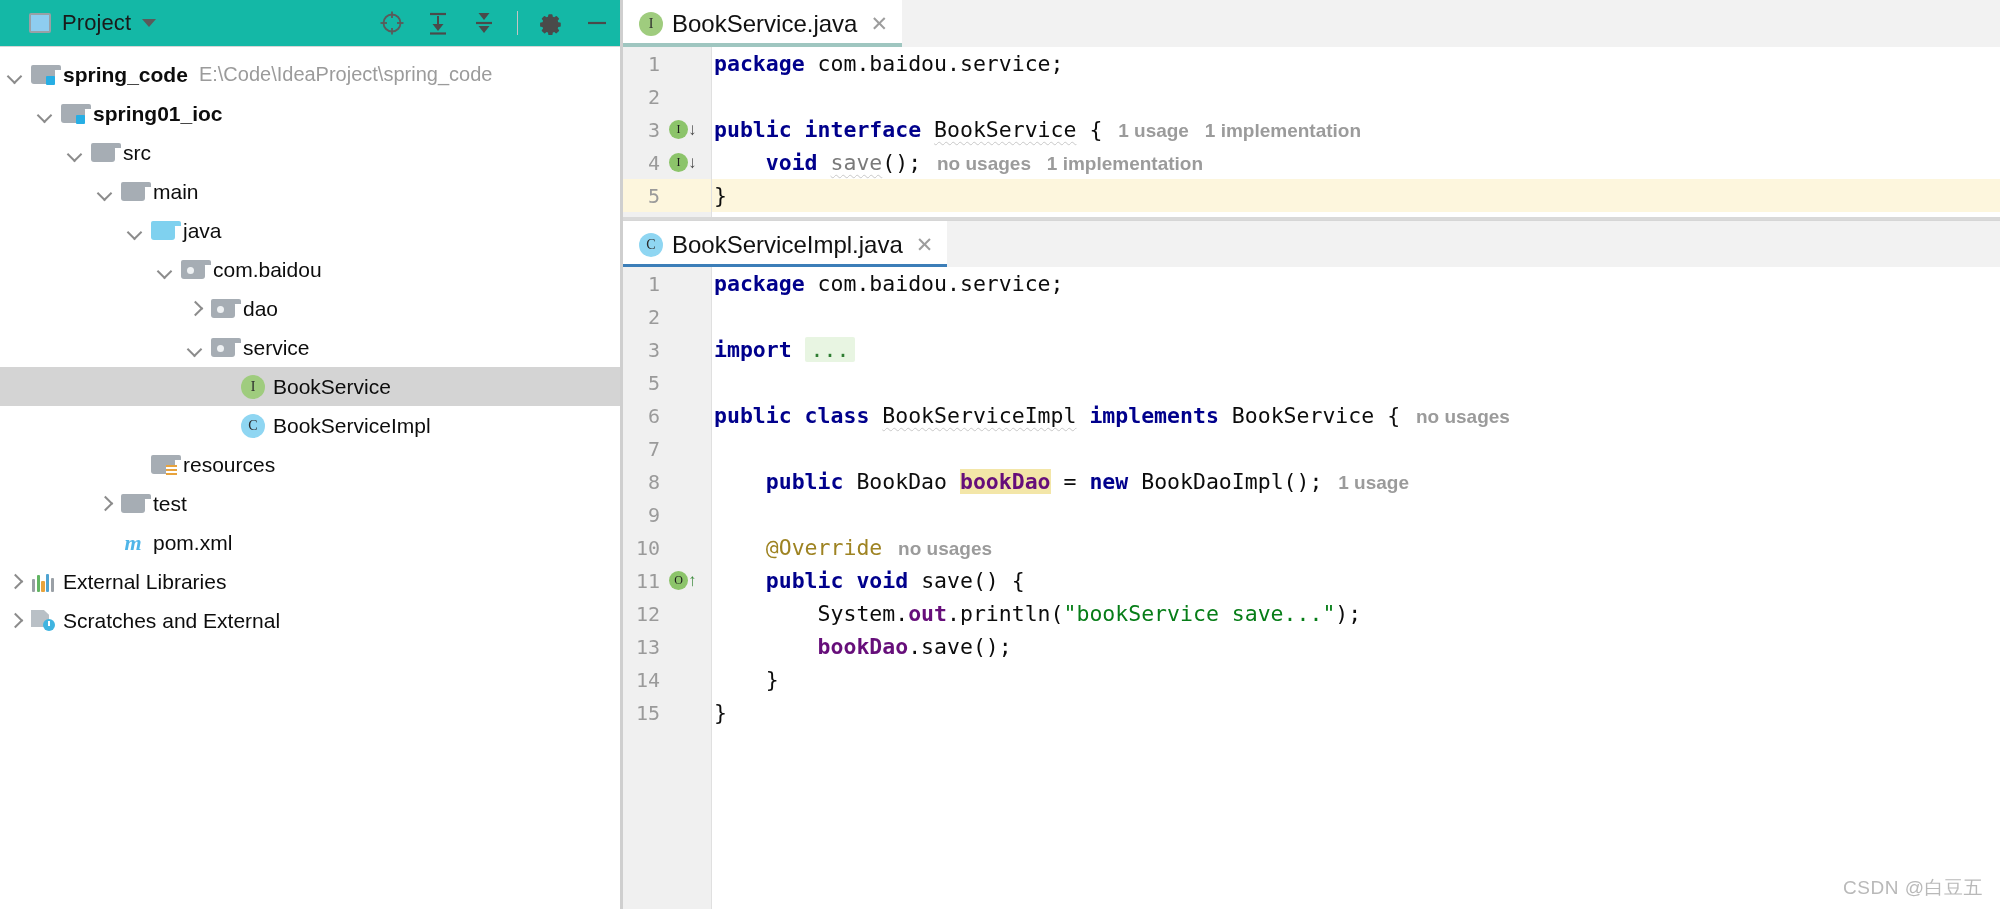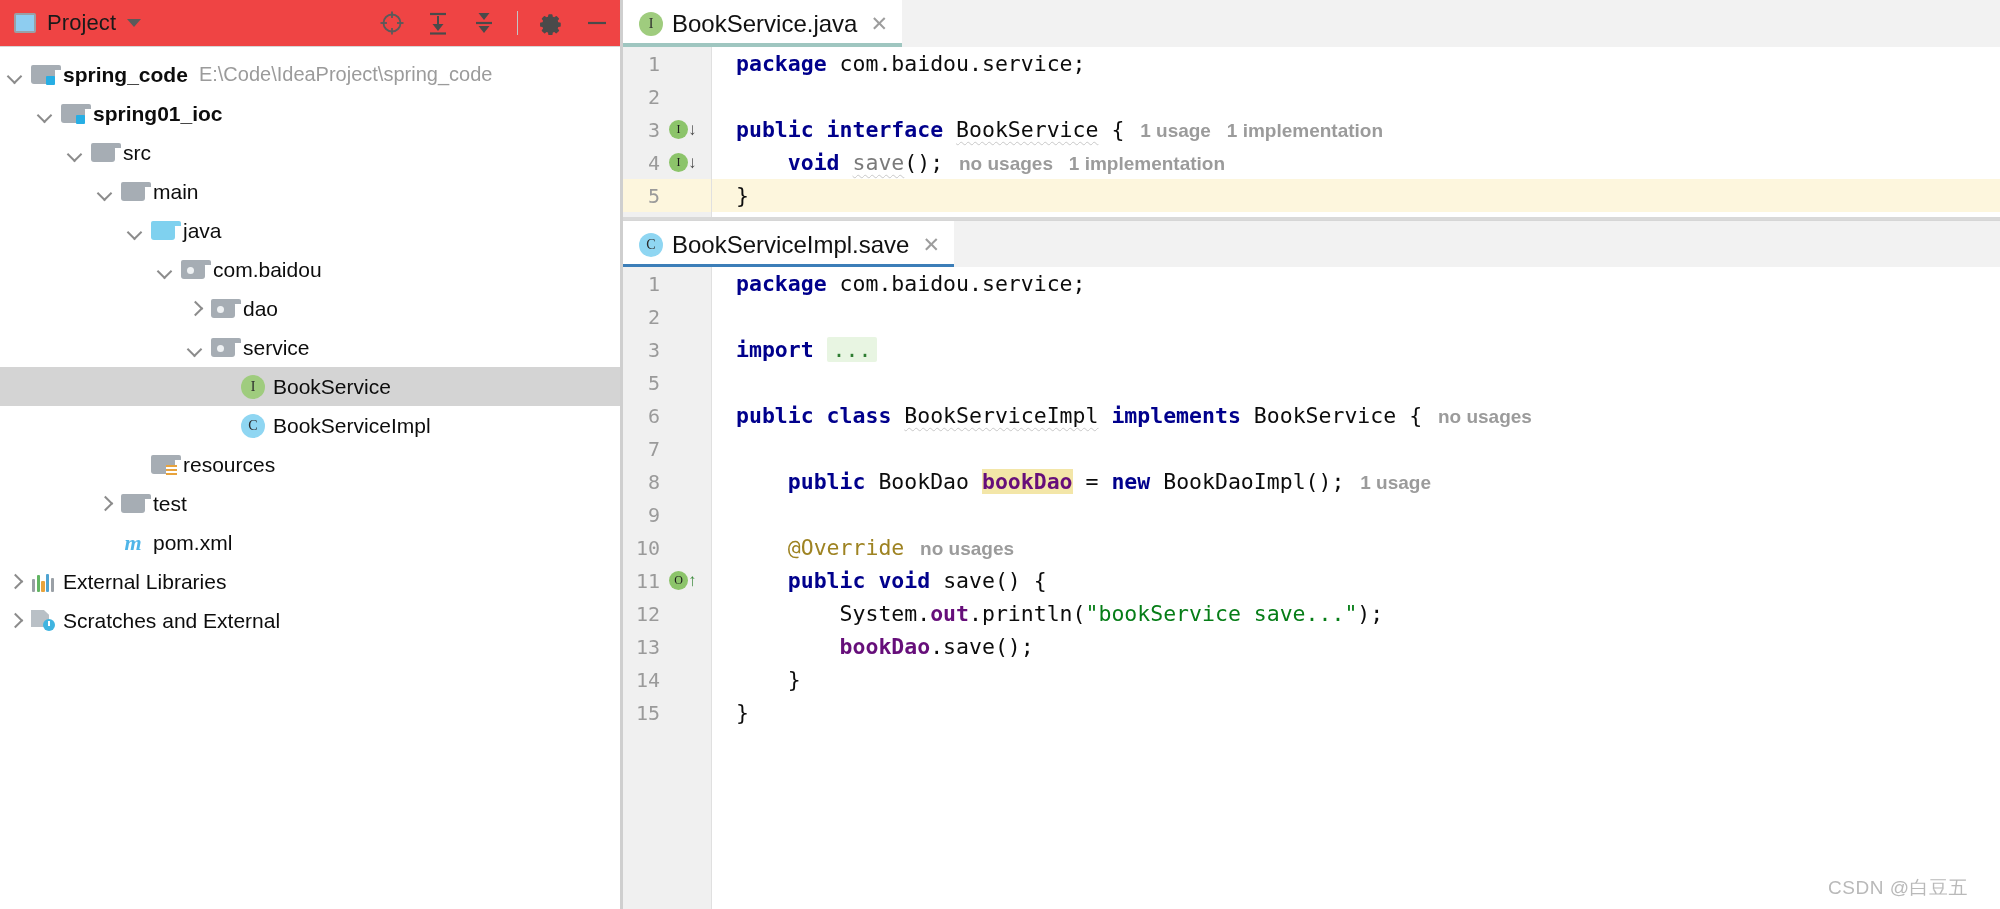--- a/index.html
+++ b/index.html
@@ -11,23 +11,23 @@
   }
   #app{position:relative;width:2000px;height:909px;display:flex;}
 
   
   #project-panel{
     width:620px;height:909px;background:#ffffff;
     display:flex;flex-direction:column;position:relative;
     flex:0 0 620px;
   }
   #project-header{
-    height:47px;flex:0 0 47px;background:#ef4444;
+    height:47px;flex:0 0 47px;background:#14b8a6;
     border-bottom:1px solid #d6d6d6;
-    display:flex;align-items:center;padding:0 10px 0 14px;
+    display:flex;align-items:center;padding:0 10px 0 29px;
     box-sizing:border-box;
   }
   .ph-left{display:flex;align-items:center;gap:11px;}
   .ph-title{font-size:22px;color:#1a1a1a;letter-spacing:0.1px;}
   .proj-icon{
     width:22px;height:20px;border:2px solid #9aa0a6;border-radius:2px;
     background:#8ecdf0;box-sizing:border-box;display:block;
   }
   .caret-down{
     width:0;height:0;border-left:7px solid transparent;border-right:7px solid transparent;
@@ -113,42 +113,42 @@
 
   .gico{width:19px;height:19px;border-radius:50%;display:flex;align-items:center;justify-content:center;
     font-size:12px;font-family:"Liberation Serif",serif;color:#1d1d1d;}
   .gico.green{background:#8cc46a;}
   .gdown{font-size:17px;color:#4a4a4a;line-height:1;margin-left:-1px;}
   .gup{font-size:17px;color:#3d8b3d;line-height:1;margin-left:-1px;}
   .gico.ovr{background:#8cc46a;}
 
   .cl{
     height:33px;line-height:33px;font-family:"DejaVu Sans Mono",monospace;font-size:21.5px;
-    white-space:pre;color:#0c0c0c;padding-left:24px;box-sizing:border-box;position:relative;
+    white-space:pre;color:#0c0c0c;padding-left:2px;box-sizing:border-box;position:relative;
   }
   .cl.caret{background:#fdf6dd;}
   .kw{color:#00008c;font-weight:bold;}
   .ann{color:#9e8322;}
   .str{color:#067d17;}
   .fld-ph{background:#e8f5e2;color:#2e7d32;padding:0 6px;border-radius:2px;}
   .hl{background:#f3e6a8;color:#660e7a;font-weight:bold;}
   .fieldref{color:#660e7a;font-weight:bold;}
   .ital{color:#660e7a;font-weight:bold;}
   .hint{color:#9b9b9b;font-size:19px;font-family:"Liberation Sans",sans-serif;font-weight:bold;}
   .wavy{
     text-decoration:underline;
     text-decoration-style:wavy;
     text-decoration-color:#c8c8c8;
     text-underline-offset:4px;
     text-decoration-thickness:1px;
   }
   .greyid{color:#7a7a7a;}
 
   #watermark{
-    position:absolute;right:32px;bottom:8px;font-size:19px;color:#b9b9b9;
+    position:absolute;right:17px;bottom:8px;font-size:19px;color:#b9b9b9;
     font-family:"Liberation Sans",sans-serif;letter-spacing:0.5px;
   }
   .ed-divider{height:3px;background:#d9d9d9;flex:0 0 3px;}
 </style>
 </head>
 <body>
 
 <div id="app">
 
   <div id="project-panel">
@@ -439,21 +439,21 @@
           <div class="cl"><span class="">    </span><span class="kw">void </span><span class="greyid wavy">save</span><span class="">();</span><span class="hint">   no usages</span><span class="hint">   1 implementation</span></div>
           <div class="cl caret" style="background: rgb(253, 246, 221);"><span class="">}</span></div>
         </div>
     </div>
 
     <div class="ed-divider"></div>
 
     <div class="tabbar second">
       <div class="tab">
         <span class="cls-ico clazz">C</span>
-        <span class="tname">BookServiceImpl.save</span>
+        <span class="tname">BookServiceImpl.java</span>
         <span class="tab-close">✕</span>
         <span class="tab-underline" style="background:#3c7eb8;"></span>
       </div>
     </div>
     <div class="editor">
       <div class="gutter" id="gutter-bot">
           <div class="ln-row">
             <span class="gnum">1</span>
             <span class="gmark"></span>
           </div>

